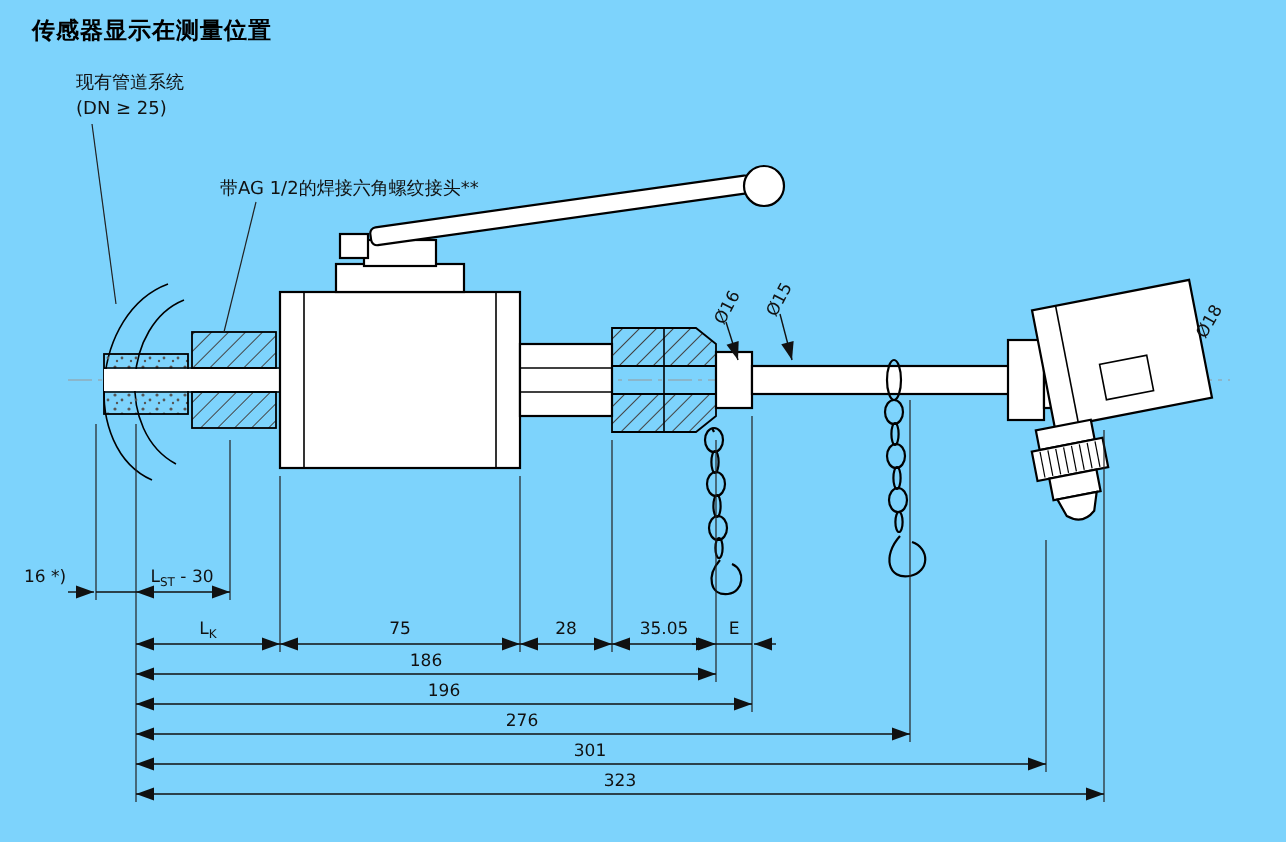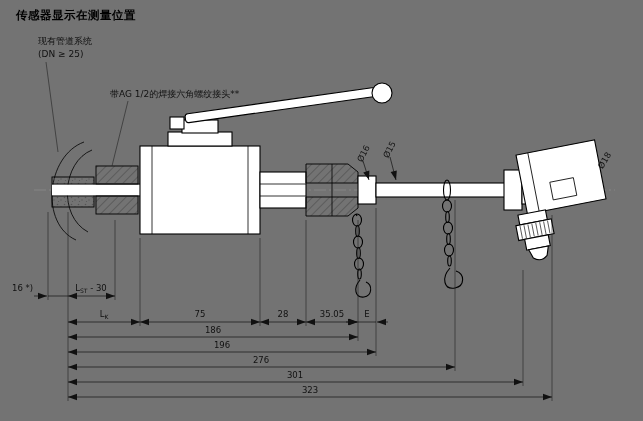--- a/index.html
+++ b/index.html
@@ -1,17 +1,17 @@
 <!DOCTYPE html>
 <html><head>
 <meta charset="utf-8">
 <style>
   html,body{margin:0;padding:0;background:#fff;}
   .canvas{
-    position:relative;width:643px;height:421px;background:#737373;overflow:hidden;
+    position:relative;width:643px;height:421px;background:#7dd3fc;overflow:hidden;
     font-family:"DejaVu Sans","Liberation Sans",sans-serif;
   }
   .title{
     position:absolute;left:16px;top:8px;font-size:11.5px;font-weight:bold;color:#000;
     letter-spacing:0.5px;
   }
   svg{position:absolute;left:0;top:0;}
   svg text{fill:#111;font-family:"DejaVu Sans","Liberation Sans",sans-serif;font-size:8.5px;}
   svg text.cjk{font-size:9px;}
   .thin{stroke:#222;stroke-width:0.6;}

